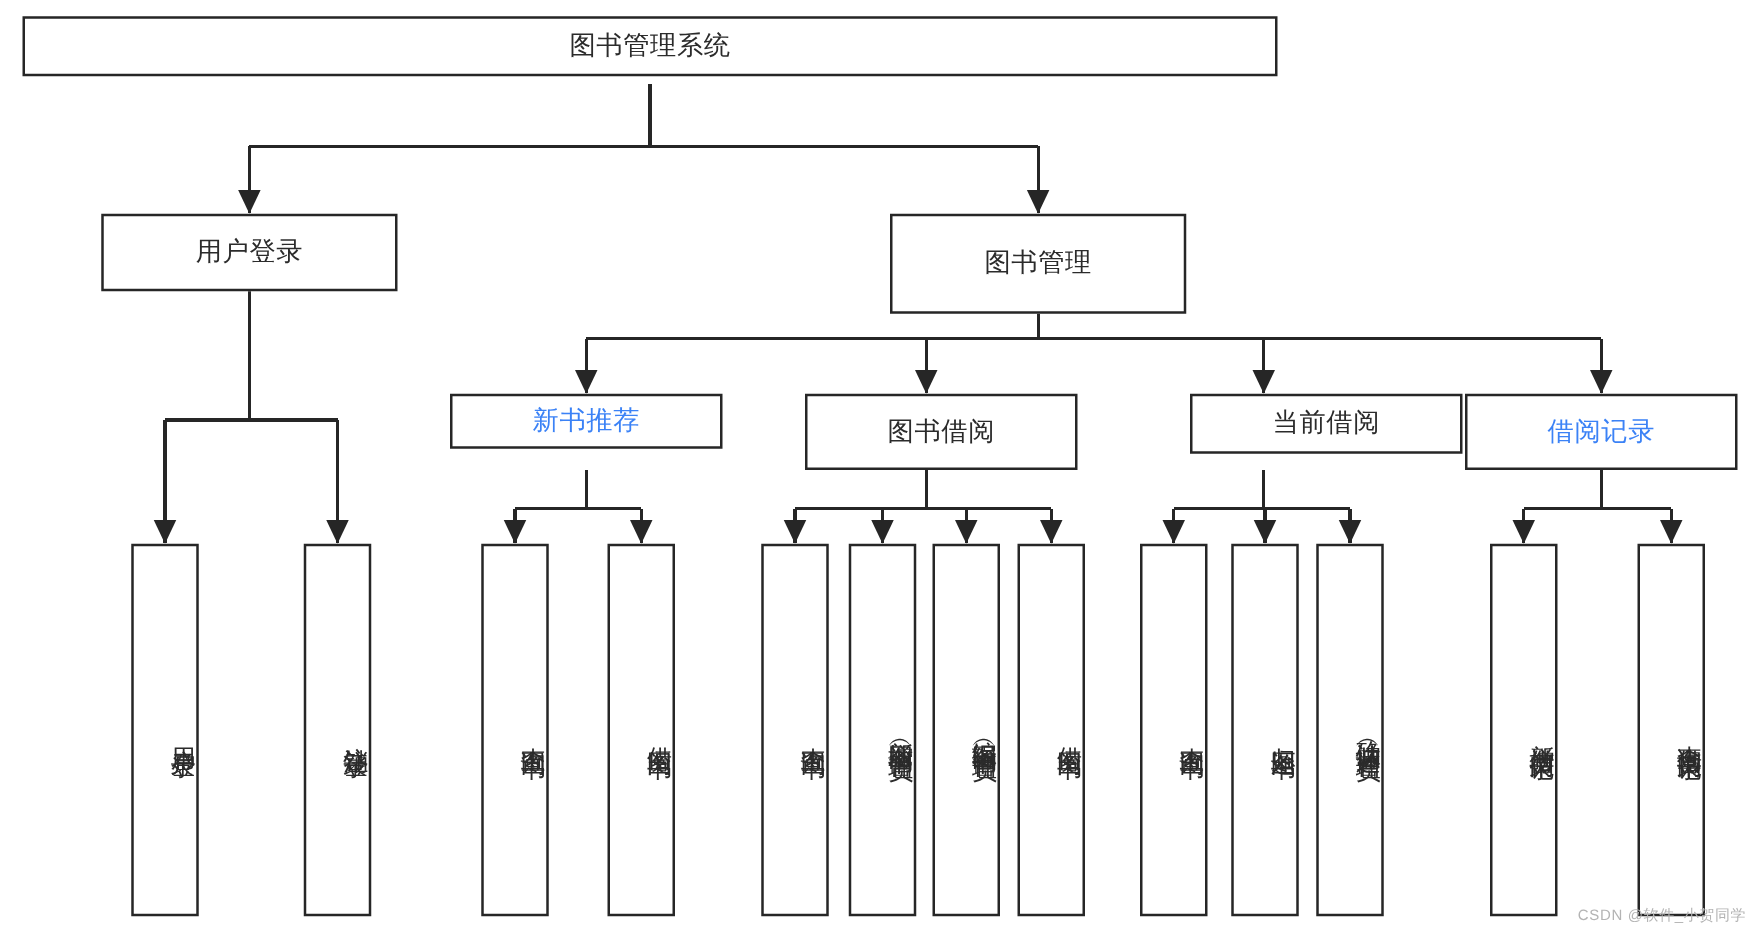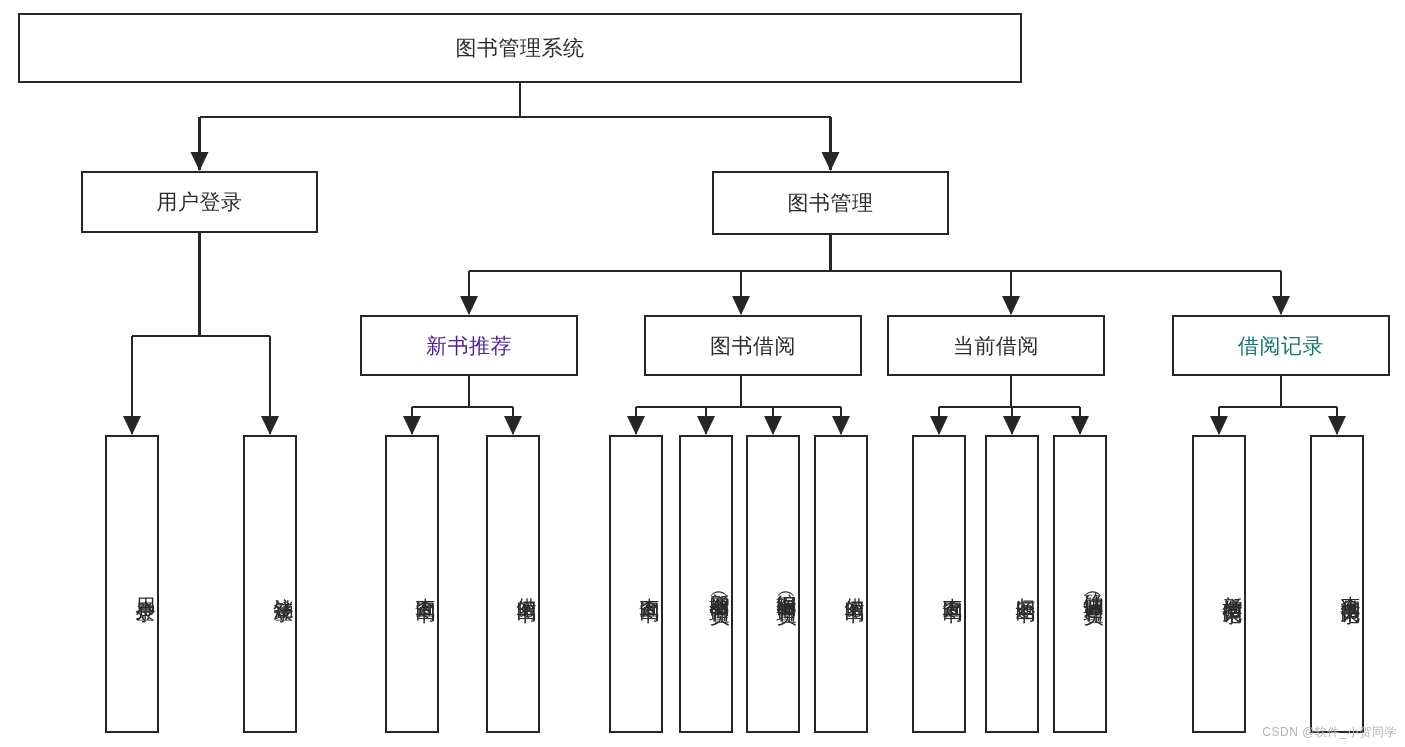--- a/index.html
+++ b/index.html
@@ -123,39 +123,39 @@
       <line x1="1080" y1="407" x2="1080" y2="434" stroke="#262626" stroke-width="2.6" shape-rendering="crispEdges"></line>
       <path d="M 1071 416 L 1089 416 L 1080 435 Z" fill="#262626"></path>
       <line x1="1281" y1="376" x2="1281" y2="407" stroke="#262626" stroke-width="2.6" shape-rendering="crispEdges"></line>
       <line x1="1219" y1="407" x2="1337" y2="407" stroke="#262626" stroke-width="2.6" shape-rendering="crispEdges"></line>
       <line x1="1219" y1="407" x2="1219" y2="434" stroke="#262626" stroke-width="2.6" shape-rendering="crispEdges"></line>
       <path d="M 1210 416 L 1228 416 L 1219 435 Z" fill="#262626"></path>
       <line x1="1337" y1="407" x2="1337" y2="434" stroke="#262626" stroke-width="2.6" shape-rendering="crispEdges"></line>
       <path d="M 1328 416 L 1346 416 L 1337 435 Z" fill="#262626"></path>
     </svg>
   <div id="nodes">
-      <div class="node horiz" id="node-root" style="left: 18px; top: 13px; width: 1004px; height: 70px; border-color: rgb(38, 38, 38); color: rgb(43, 43, 43);">
+      <div class="node horiz" id="node-root" style="left: 18px; top: 13px; width: 1004px; height: 48px; border-color: rgb(38, 38, 38); color: rgb(43, 43, 43);">
         <span class="label">图书管理系统</span>
       </div>
       <div class="node horiz" id="node-user_login" style="left: 81px; top: 171px; width: 237px; height: 62px; border-color: rgb(38, 38, 38); color: rgb(43, 43, 43);">
         <span class="label">用户登录</span>
       </div>
-      <div class="node horiz" id="node-book_manage" style="left: 712px; top: 171px; width: 237px; height: 64px; border-color: rgb(38, 38, 38); color: rgb(43, 43, 43);">
+      <div class="node horiz" id="node-book_manage" style="left: 712px; top: 171px; width: 237px; height: 80px; border-color: rgb(38, 38, 38); color: rgb(43, 43, 43);">
         <span class="label">图书管理</span>
       </div>
-      <div class="node horiz" id="node-new_book_rec" style="left: 360px; top: 315px; width: 218px; height: 61px; border-color: rgb(38, 38, 38); color: #4c1d95;">
+      <div class="node horiz" id="node-new_book_rec" style="left: 360px; top: 315px; width: 218px; height: 44px; border-color: rgb(38, 38, 38); color: #3b82f6;">
         <span class="label">新书推荐</span>
       </div>
       <div class="node horiz" id="node-book_borrow" style="left: 632px; top: 315px; width: 218px; height: 61px; border-color: rgb(38, 38, 38); color: rgb(43, 43, 43); margin-left: 12px;">
         <span class="label">图书借阅</span>
       </div>
-      <div class="node horiz" id="node-current_borrow" style="left: 887px; top: 315px; width: 218px; height: 61px; border-color: rgb(38, 38, 38); color: rgb(43, 43, 43);">
+      <div class="node horiz" id="node-current_borrow" style="left: 952px; top: 315px; width: 218px; height: 48px; border-color: rgb(38, 38, 38); color: rgb(43, 43, 43);">
         <span class="label">当前借阅</span>
       </div>
-      <div class="node horiz" id="node-borrow_record" style="left: 1172px; top: 315px; width: 218px; height: 61px; border-color: rgb(38, 38, 38); color: #0f766e;">
+      <div class="node horiz" id="node-borrow_record" style="left: 1172px; top: 315px; width: 218px; height: 61px; border-color: rgb(38, 38, 38); color: #3b82f6;">
         <span class="label">借阅记录</span>
       </div>
       <div class="node vert" id="node-leaf_user_login" style="left: 105px; top: 435px; width: 54px; height: 298px; border-color: rgb(38, 38, 38); color: rgb(43, 43, 43);">
         <span class="label">用户登录</span>
       </div>
       <div class="node vert" id="node-leaf_logout" style="left: 243px; top: 435px; width: 54px; height: 298px; border-color: rgb(38, 38, 38); color: rgb(43, 43, 43);">
         <span class="label">注销登录</span>
       </div>
       <div class="node vert" id="node-leaf_query_book_1" style="left: 385px; top: 435px; width: 54px; height: 298px; border-color: rgb(38, 38, 38); color: rgb(43, 43, 43);">
         <span class="label">查询图书</span>

